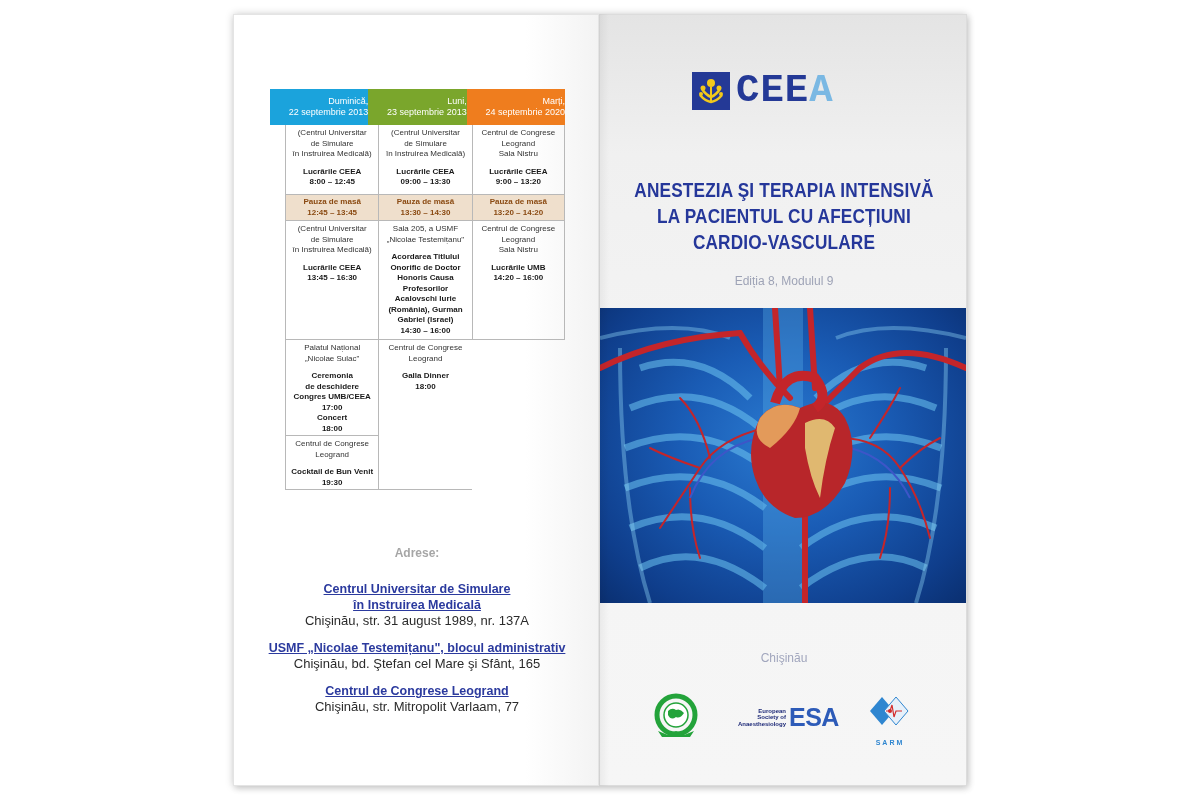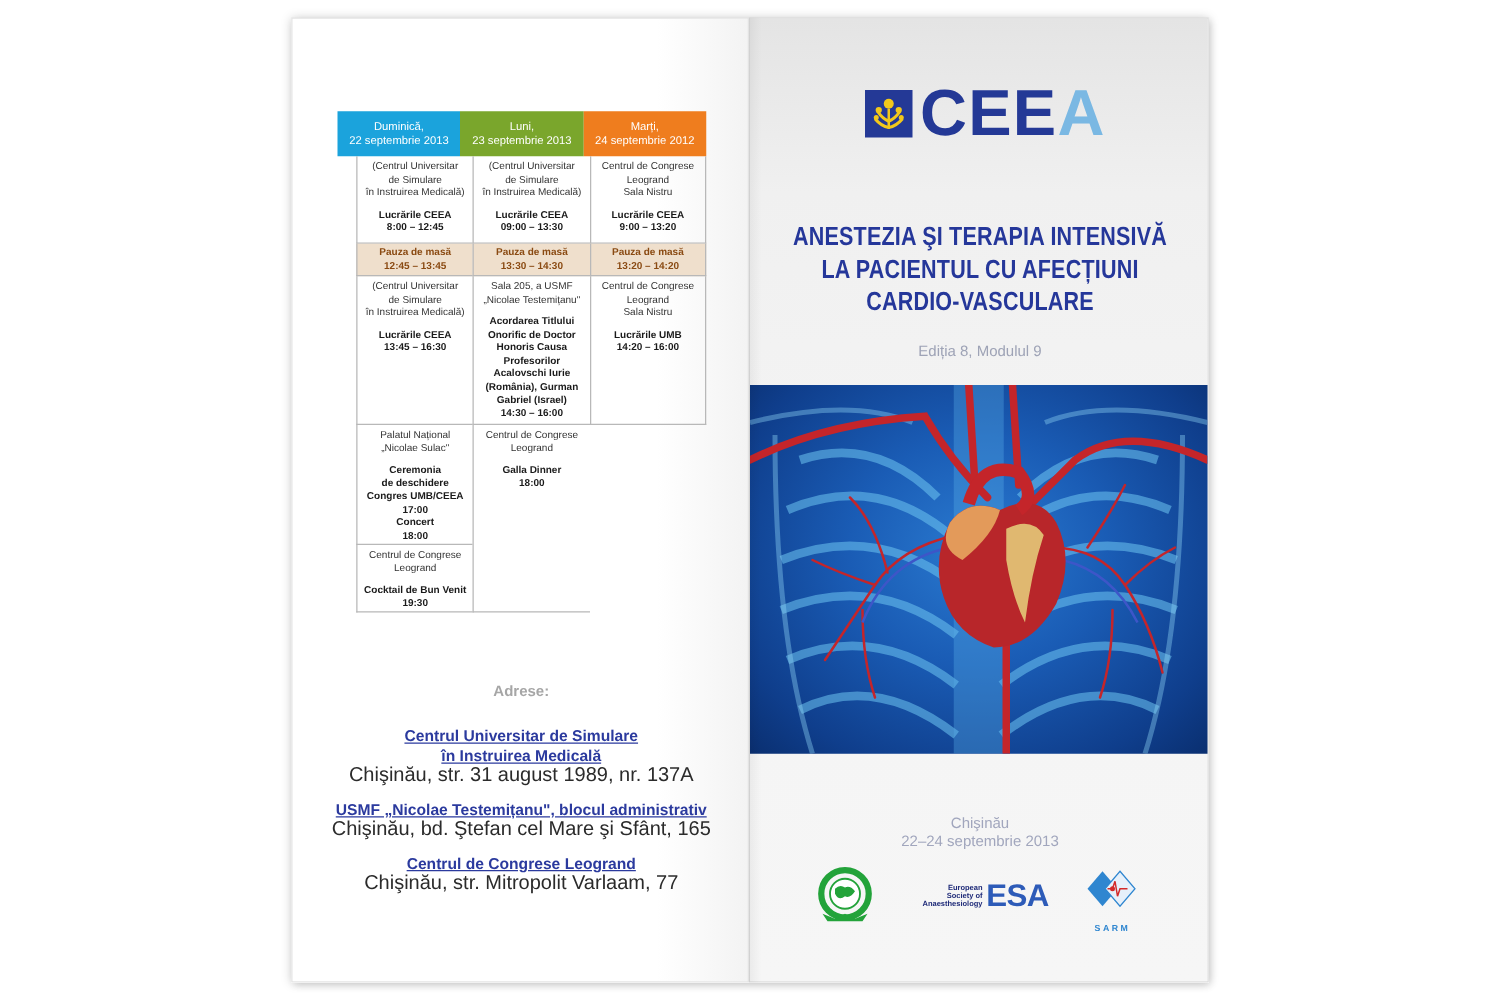--- a/index.html
+++ b/index.html
@@ -27,52 +27,52 @@
 
     
     .schedule {
       position: absolute; left: 36px; top: 74px; width: 295px;
       font-size: 8px; line-height: 10.5px; color: #333;
       text-align: center;
     }
     .sched-head { display: flex; height: 36px; }
     .sched-head .hcell {
       flex: 1; color: #fff; font-size: 9px; line-height: 11px;
-      display: flex; flex-direction: column; justify-content: center; align-items: center;
+      display: flex; flex-direction: column; justify-content: center; align-items: flex-end;
     }
     .sched-cols { display: flex; padding-left: 15px; }
     .sched-col { flex: 1; display: flex; flex-direction: column; }
     .cell {
       border-left: 1px solid #b8b8b8; border-bottom: 1px solid #b8b8b8;
       padding: 3px 2px 4px;
     }
     .sched-col:last-child .cell { border-right: 1px solid #b8b8b8; }
     .cell .loc { font-weight: normal; }
     .cell .ev { font-weight: bold; color: #1a1a1a; margin-top: 7px; }
     .cell .ev2 { font-weight: bold; color: #1a1a1a; }
     .cell.pause { background: #efdfcc; color: #8a4a12; font-weight: bold; padding: 2px 2px 3px; }
 
     
     .addresses {
       position: absolute; left: 0; top: 531px; width: 366px; text-align: center;
     }
     .addr-title { color: #a6a6a6; font-weight: bold; font-size: 12px; margin-bottom: 21px; }
     .addr-block { margin-bottom: 11px; }
     .addr-name { color: #2b3a9e; font-weight: bold; font-size: 12.5px; line-height: 16px; text-decoration: underline; }
-    .addr-line { color: #2b2b2b; font-size: 16px; line-height: 16px; }
+    .addr-line { color: #2b2b2b; font-size: 13px; line-height: 16px; }
 
     
     .logo-ceea {
       position: absolute; left: 92px; top: 56px; height: 40px; display: flex; align-items: center;
     }
     .logo-box {
       width: 38px; height: 38px; background: #243996; position: relative; margin-right: 6px;
       display: flex; align-items: center; justify-content: center;
     }
-    .logo-text { font-size: 52px; font-weight: bold; letter-spacing: 1px; line-height: 40px; }
+    .logo-text { font-size: 39px; font-weight: bold; letter-spacing: 1px; line-height: 40px; font-family: Liberation Mono, monospace; }
     .logo-text .c1 { color: #243996; }
     .logo-text .c2 { color: #7ab8e3; }
 
     .main-title {
       position: absolute; left: 0; top: 162px; width: 368px; text-align: center;
       color: #25379a; font-weight: bold; font-size: 21px; line-height: 26px;
       transform: scaleX(0.82); transform-origin: center;
       letter-spacing: 0.2px;
     }
     .edition {
@@ -106,21 +106,21 @@
         <div class="hcell" style="background:#1ba3dc">
           <span>Duminică,</span>
           <span>22 septembrie 2013</span>
         </div>
         <div class="hcell" style="background:#7aa62c">
           <span>Luni,</span>
           <span>23 septembrie 2013</span>
         </div>
         <div class="hcell" style="background:#ef7d1e">
           <span>Marți,</span>
-          <span>24 septembrie 2012</span>
+          <span>24 septembrie 2020</span>
         </div>
       </div>
 
       <div class="sched-cols">
 
         <div class="sched-col">
           <div class="cell" style="height:70px">
             <div class="loc">
               <div>(Centrul Universitar</div>
               <div>de Simulare</div>
@@ -323,21 +323,20 @@
 
         <path d="M160 110 Q175 90 200 100 Q230 85 245 110 Q260 140 245 175 Q225 210 195 210 Q165 200 155 170 Q145 140 160 110 Z" fill="#b8262a"></path>
         <path d="M160 110 Q175 90 200 100 Q195 120 170 140 Q150 130 160 110 Z" fill="#e39a5a"></path>
         <path d="M205 115 Q225 105 235 120 Q225 150 220 190 Q210 170 205 140 Z" fill="#e0b870"></path>
         <path d="M175 95 Q185 60 215 70 Q230 90 215 100" fill="none" stroke="#c4252a" stroke-width="10"></path>
       </svg>
     </div>
 
     <div class="location">
       <div>Chişinău</div>
-      <div>22–24 septembrie 2013</div>
     </div>
 
     <div class="partners">
       <div class="partner" style="left:50px; top:10px;">
         <svg width="52" height="46" viewBox="0 0 52 46">
           <circle cx="26" cy="22" r="19" fill="none" stroke="#23a33a" stroke-width="5"></circle>
           <circle cx="26" cy="22" r="12" fill="#ffffff" stroke="#23a33a" stroke-width="1.5"></circle>
           <path d="M18 18 Q22 14 26 17 Q30 15 34 20 Q30 26 26 24 Q21 28 18 22 Z" fill="#23a33a"></path>
           <path d="M8 38 L18 42 L26 38 L34 42 L44 38 L40 44 L12 44 Z" fill="#23a33a"></path>
         </svg>

